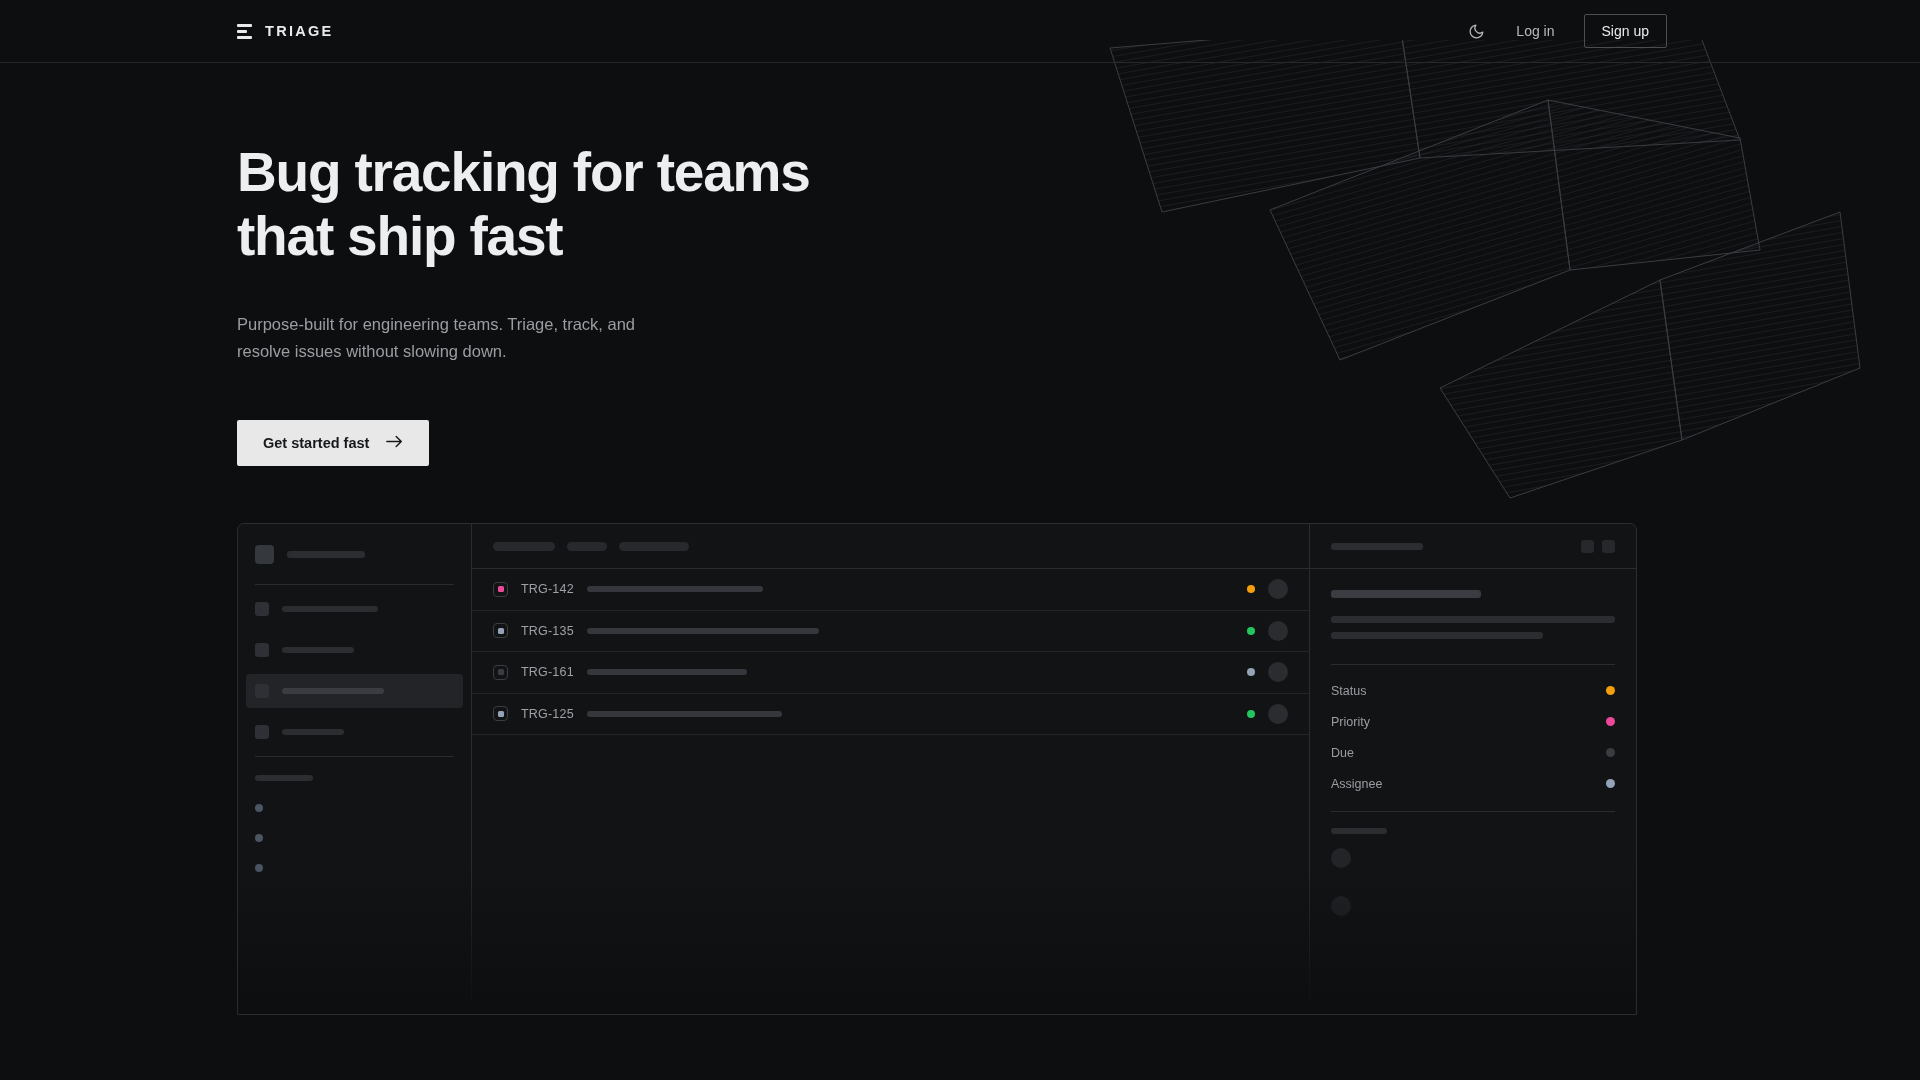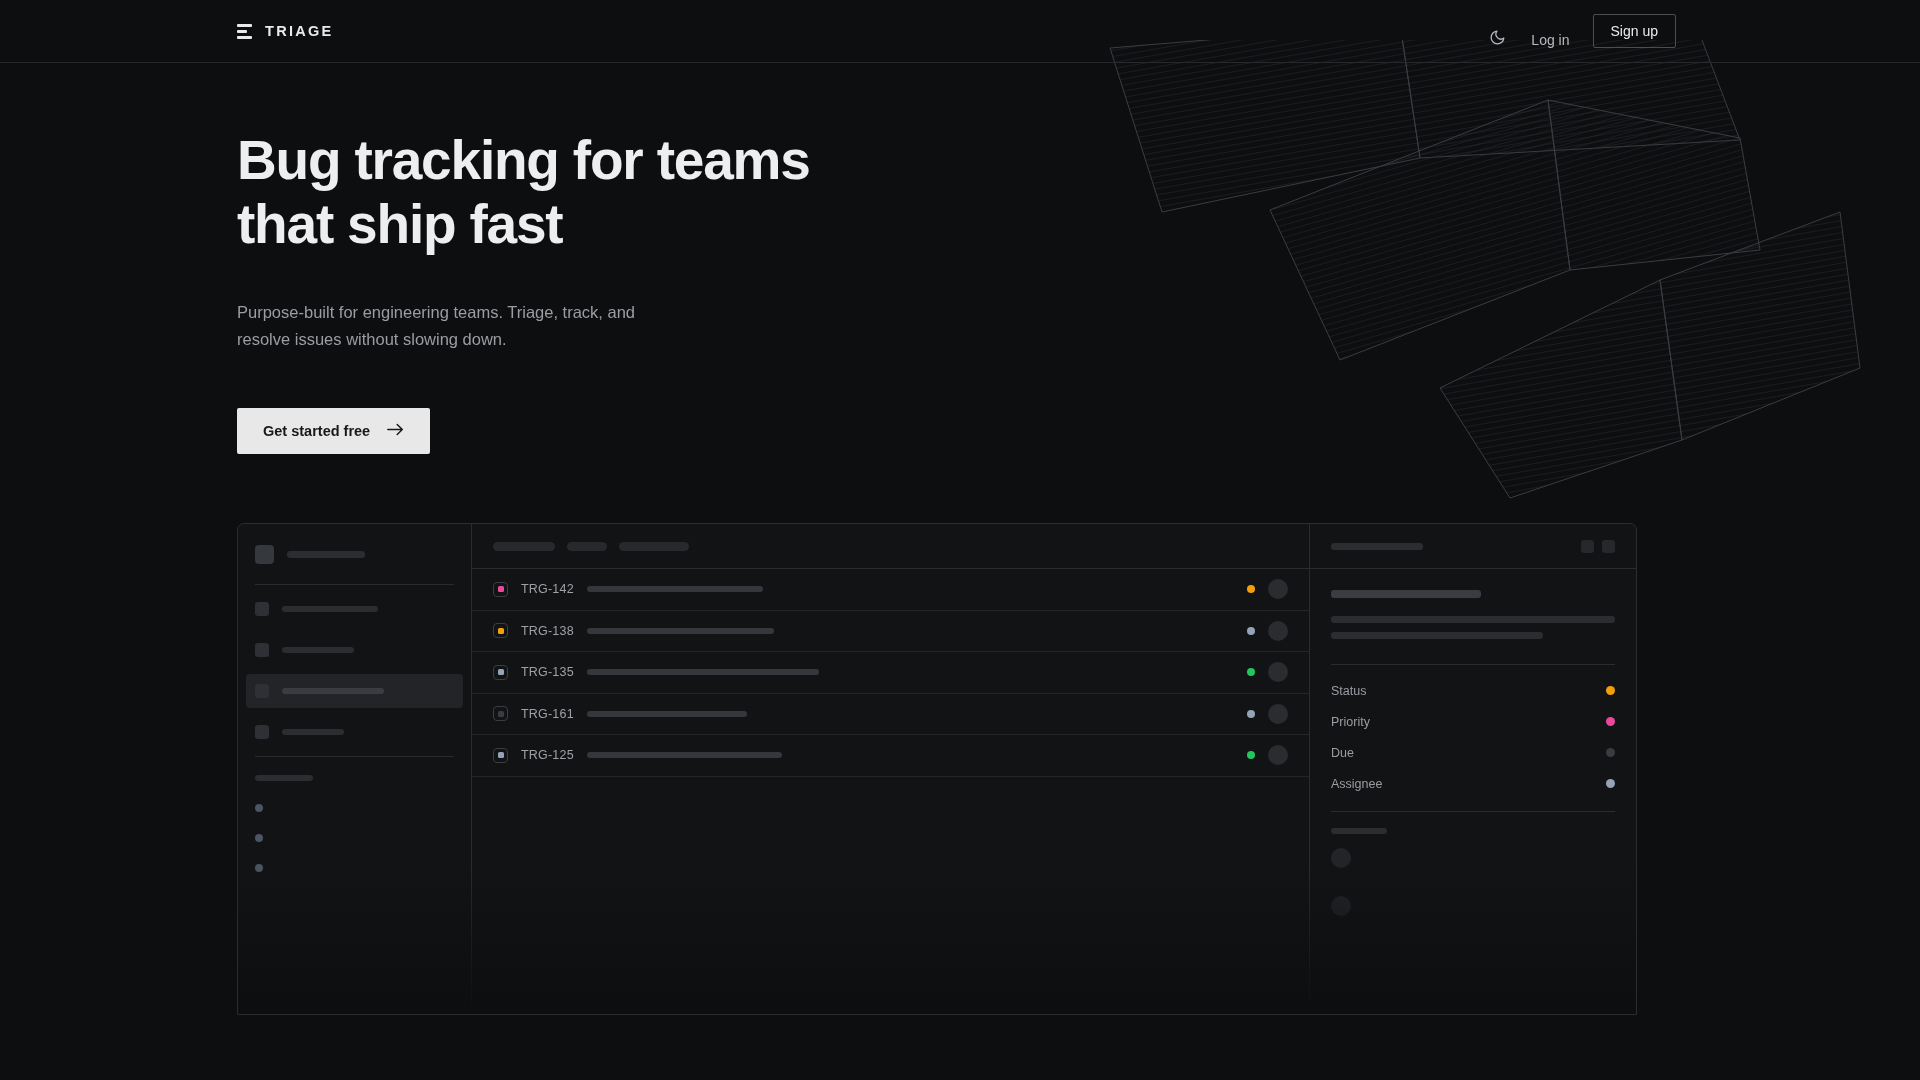--- a/index.html
+++ b/index.html
@@ -22,35 +22,35 @@
   .brand-mark { display:flex; flex-direction:column; gap:3px; width:15px; }
   .brand-mark i { display:block; height:3px; background:#e9eaec; border-radius:1px; }
   .brand-mark i:nth-child(1){ width:15px; }
   .brand-mark i:nth-child(2){ width:10px; }
   .brand-mark i:nth-child(3){ width:15px; }
   .brand-name {
     color:#e9eaec; font-size:14.5px; font-weight:700;
     letter-spacing:2.3px;
   }
   .header-right {
-    position:absolute; right:244px; display:flex; align-items:flex-end; gap:23px;
+    position:absolute; right:253px; display:flex; align-items:center; gap:29px;
   }
   .moon-btn { width:22px; height:22px; display:flex; align-items:center; justify-content:center; }
   .login-link { color:#b6b9bd; font-size:14px; }
   .signup-btn {
     border:1px solid #4a4d52; color:#ececee; font-size:14px;
     padding:8px 17px; background:transparent; border-radius:2px;
     font-family:"Liberation Sans", sans-serif; cursor:pointer;
   }
 
   
   .decor { position:absolute; top:40px; right:0; width:820px; height:460px; overflow:hidden; z-index:1; pointer-events:none; }
 
   
-  .hero { position:absolute; left:237px; top:128px; z-index:10; }
+  .hero { position:absolute; left:237px; top:140px; z-index:10; }
   .hero h1 {
     color:#eceef0; font-size:55px; line-height:1.17; font-weight:700;
     letter-spacing:-1.2px; white-space:pre-line;
   }
   .hero p {
     margin-top:42px; color:#9a9da2; font-size:16.5px; line-height:1.68;
     white-space:pre-line;
   }
   .cta {
     margin-top:54px; display:inline-flex; align-items:center; gap:17px;
@@ -177,21 +177,21 @@
       <button class="signup-btn">Sign up</button>
     </div>
   </div>
 
   <div class="hero">
     <h1>Bug tracking for teams
 that ship fast</h1>
     <p>Purpose-built for engineering teams. Triage, track, and
 resolve issues without slowing down.</p>
     <button class="cta">
-      <span>Get started free</span>
+      <span>Get started fast</span>
       <span>
         <svg width="17" height="13" viewBox="0 0 20 14" fill="none" stroke="#16181a" stroke-width="1.7" stroke-linecap="round" stroke-linejoin="round">
           <path d="M1 7h17M12 1l6 6-6 6"></path>
         </svg>
       </span>
     </button>
   </div>
 
   <div class="mock">
 
@@ -249,31 +249,20 @@
         </div>
       <div id="row-host">
           <div class="row">
             <span class="prio">
               <i style="background:#ec4899"></i>
             </span>
             <span class="rid">TRG-142</span>
             <span class="rtitle" style="width:176px"></span>
             <span class="right">
               <span class="sdot" style="background:#f59e0b"></span>
-              <span class="avatar"></span>
-            </span>
-          </div>
-          <div class="row">
-            <span class="prio">
-              <i style="background:#f59e0b"></i>
-            </span>
-            <span class="rid">TRG-138</span>
-            <span class="rtitle" style="width:187px"></span>
-            <span class="right">
-              <span class="sdot" style="background:#94a3b8"></span>
               <span class="avatar"></span>
             </span>
           </div>
           <div class="row">
             <span class="prio">
               <i style="background:#94a3b8"></i>
             </span>
             <span class="rid">TRG-135</span>
             <span class="rtitle" style="width:232px"></span>
             <span class="right">

